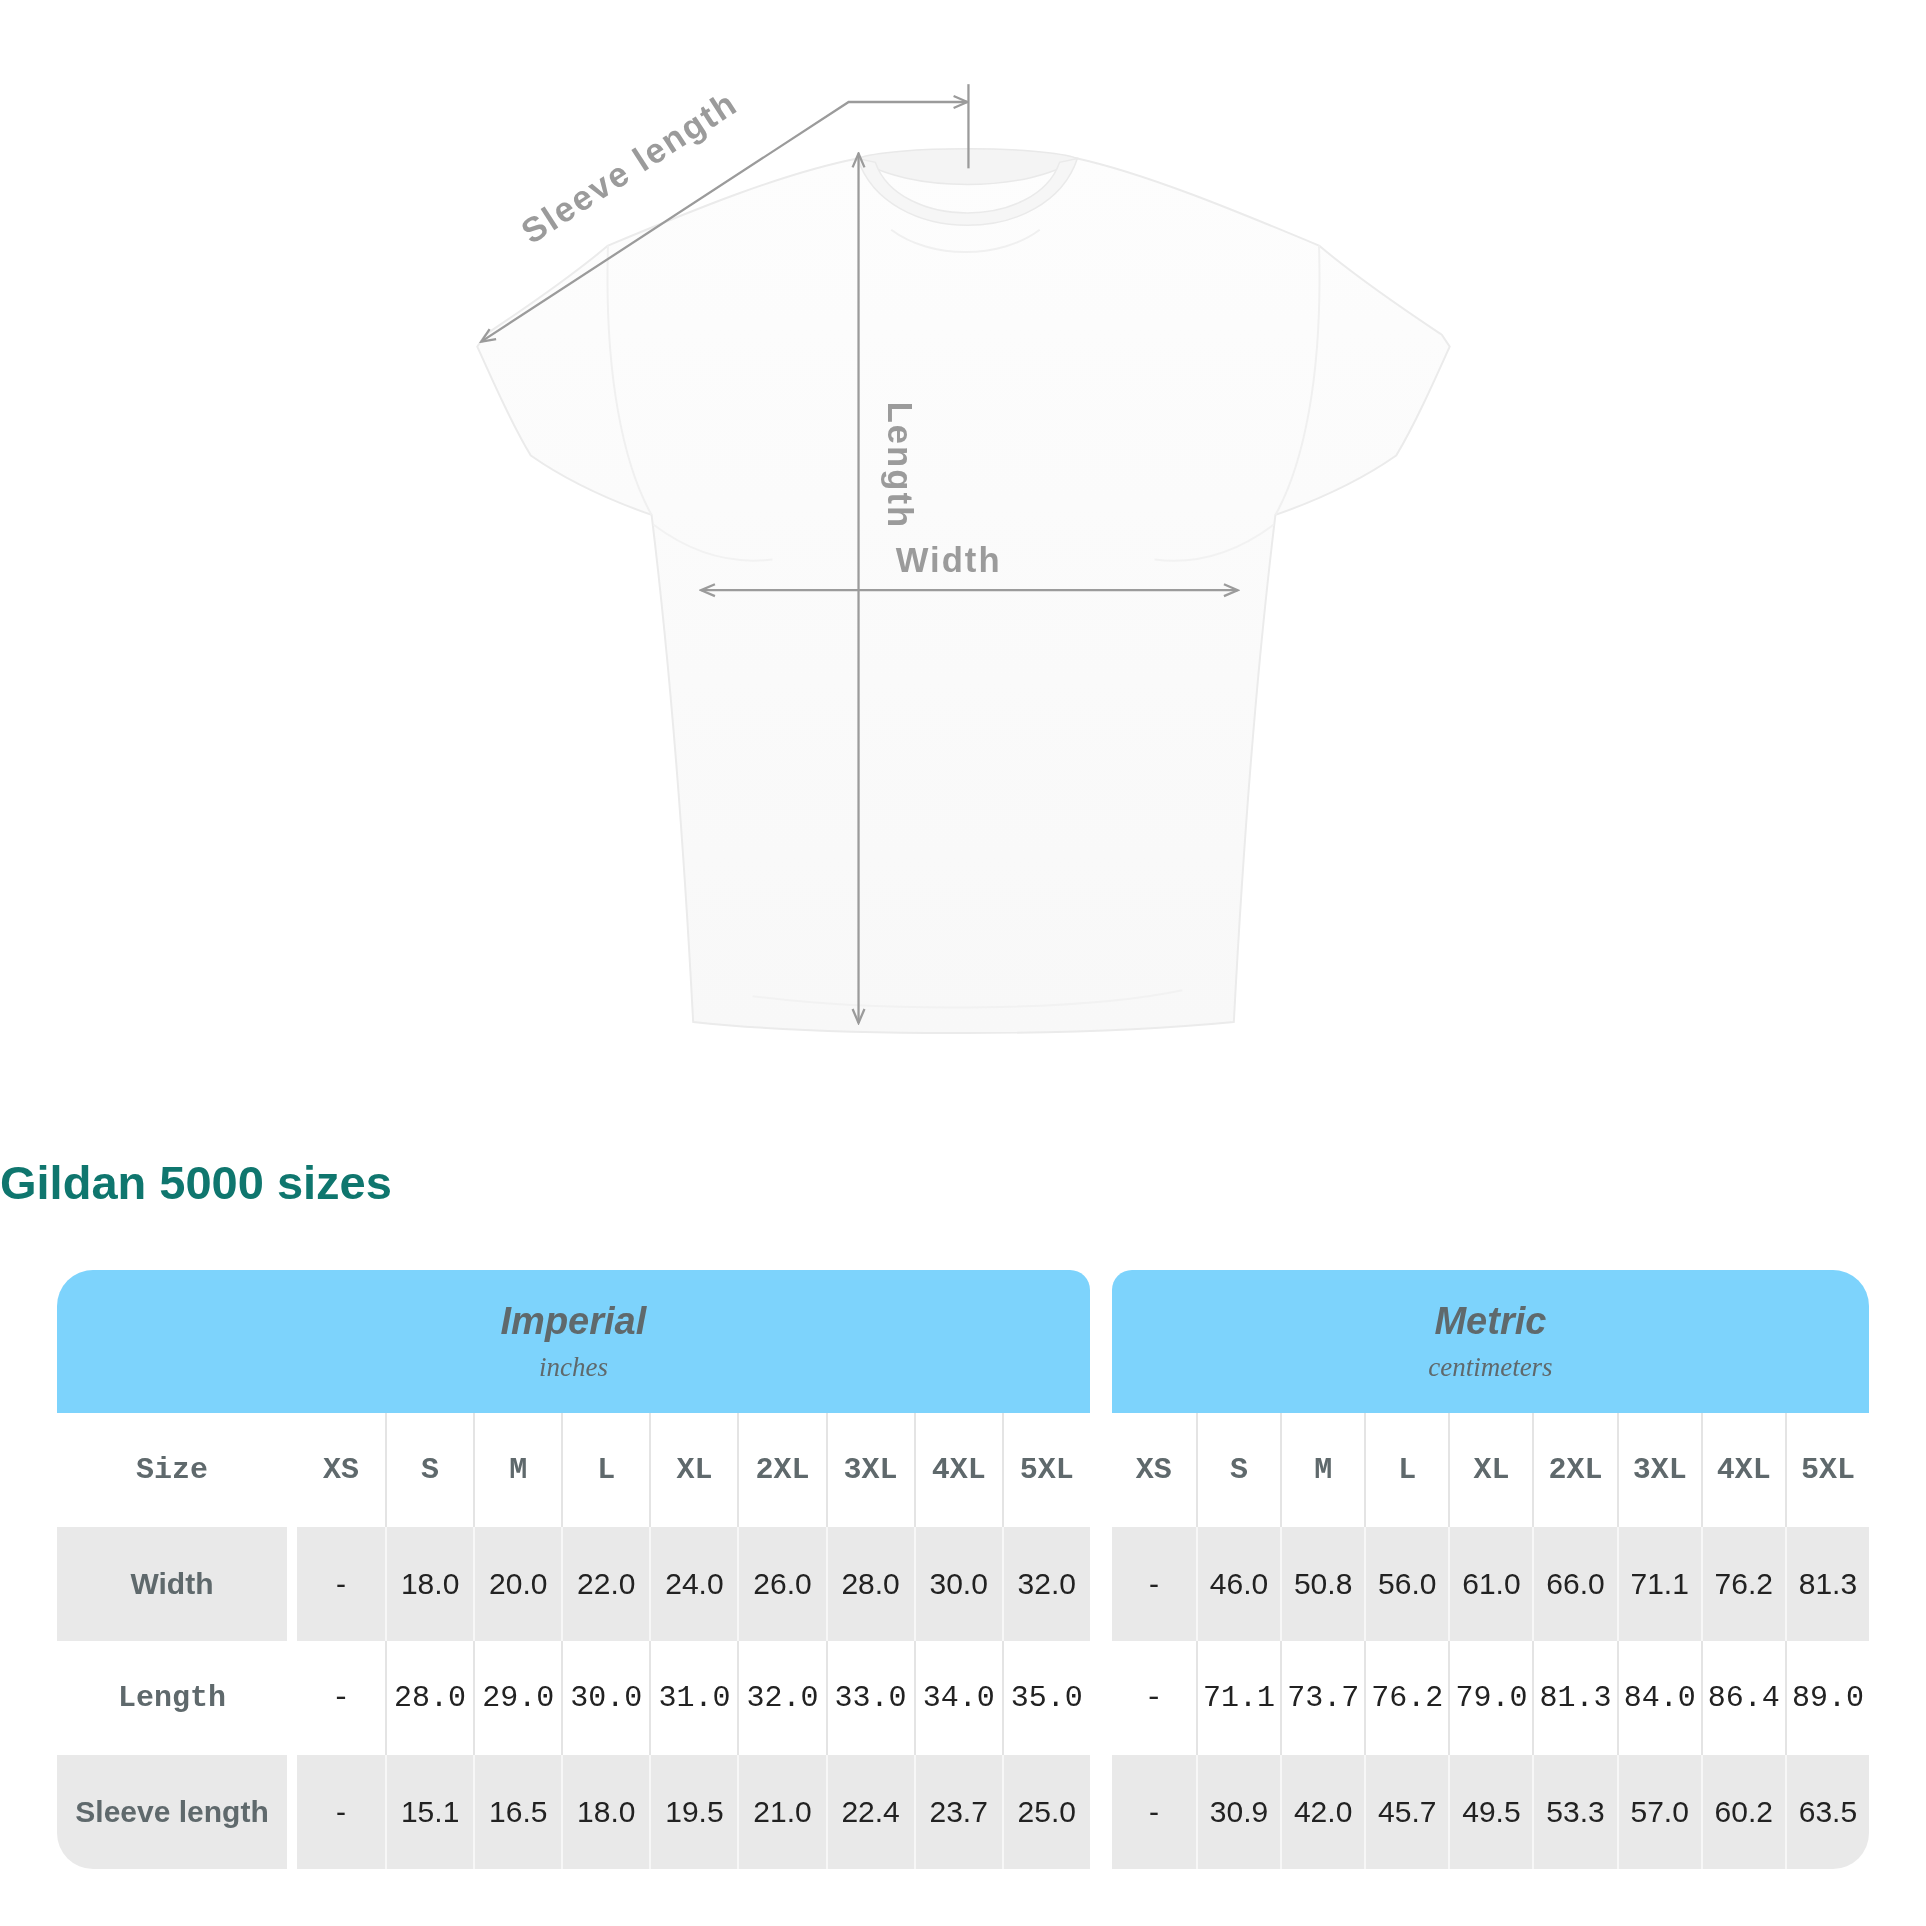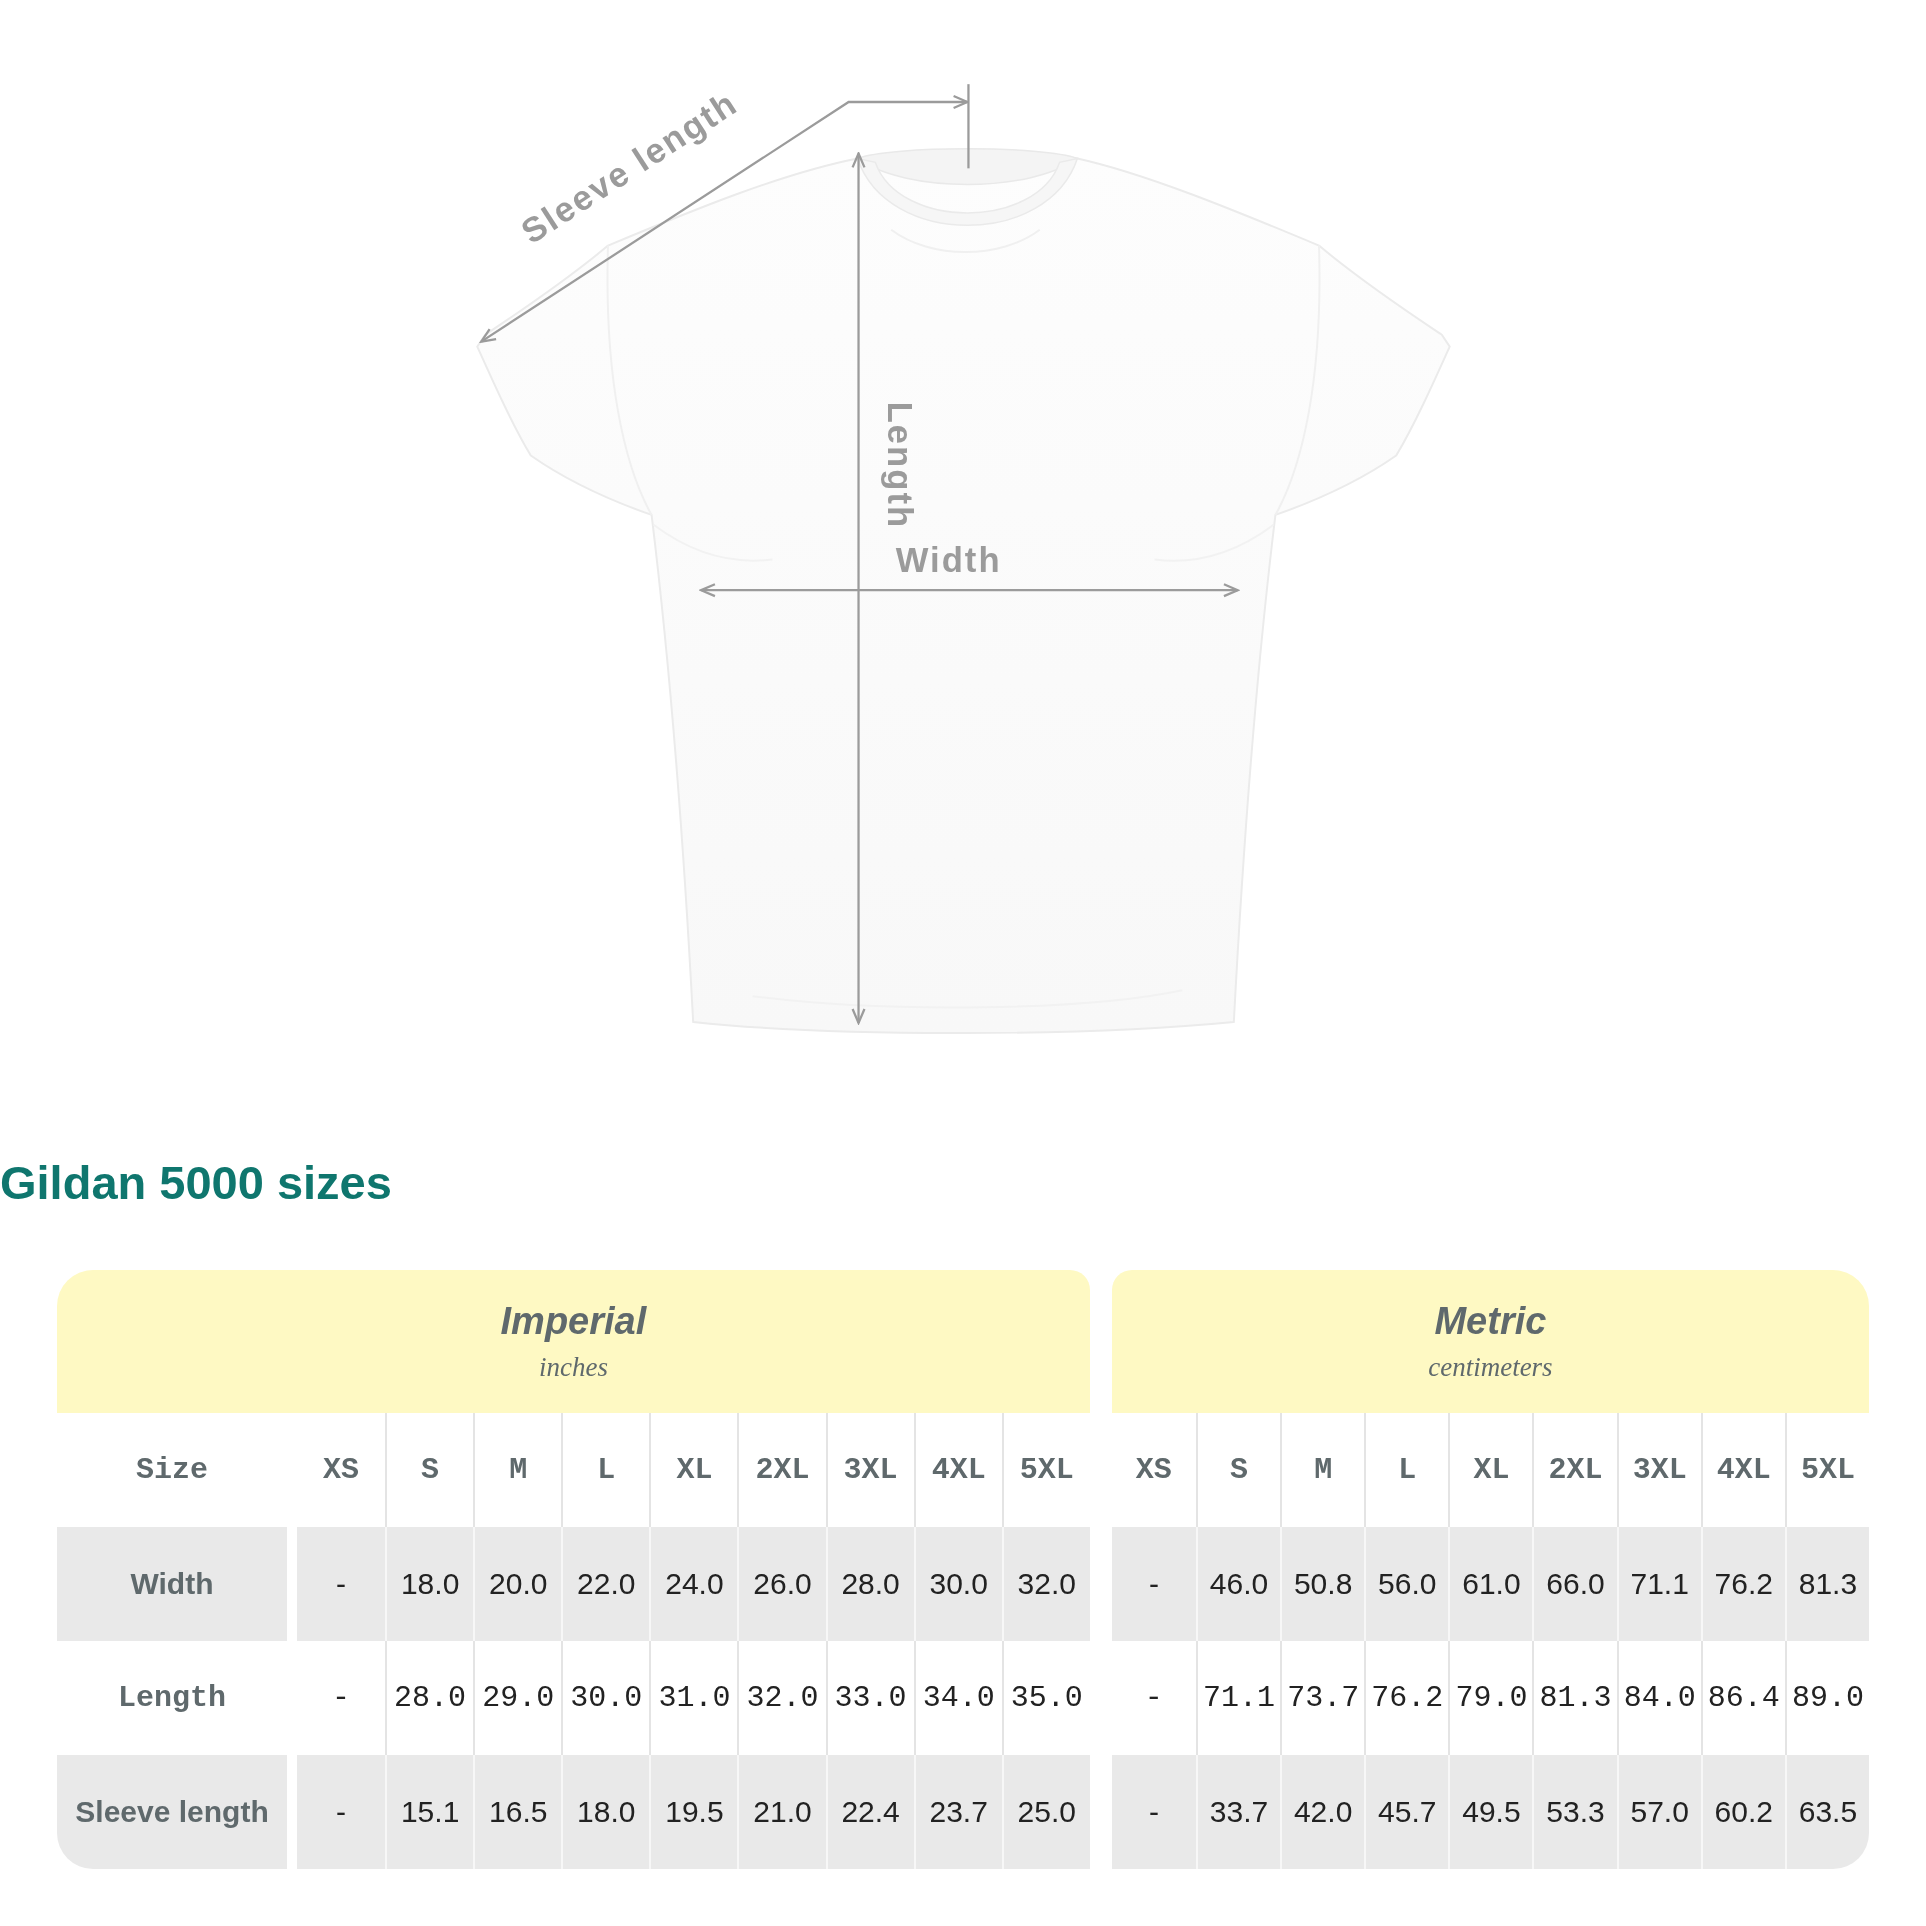--- a/index.html
+++ b/index.html
@@ -7,21 +7,21 @@
          font-family:"Liberation Sans", sans-serif;}
   .shirt-svg{position:absolute;left:0;top:0;}
   .ann{font-family:"Liberation Sans",sans-serif;font-weight:700;font-size:35px;fill:#9b9b9b;letter-spacing:2px;}
   .page-title{position:absolute;left:0;top:1135px;width:100%;text-align:left;
               font-size:47px;font-weight:700;color:#0f766e;margin-top:20px;}
   .page-subtitle{position:absolute;left:0;top:1198px;width:100%;text-align:center;
                  font-size:29px;font-style:italic;color:#4e4e4e;}
   .size-table{position:absolute;left:57px;top:1270px;width:1812px;display:grid;
               grid-template-columns:230px 10px repeat(9,89fr) 22px repeat(9,85fr);
               grid-template-rows:143px repeat(4,114px);grid-auto-flow:row;}
-  .hdr{background:#fef9c3;display:flex;flex-direction:column;align-items:center;justify-content:center;
+  .hdr{background:#7dd3fc;display:flex;flex-direction:column;align-items:center;justify-content:center;
        gap:9px;color:#5f696c;font-style:italic;grid-row:1;}
   .hdr-imperial{grid-column:1/12;border-radius:36px 20px 0 0;}
   .hdr-metric{grid-column:13/22;border-radius:20px 36px 0 0;}
   .hdr-gap{grid-column:12;grid-row:1;background:#fff;}
   .hdr .h1{font-size:38px;font-weight:700;}
   .hdr .h2{font-size:27px;font-family:Liberation Serif, serif;}
   .cell{display:flex;align-items:center;justify-content:center;}
   .gray{background:#e9e9e9;}
   .white{background:#ffffff;font-family:Liberation Mono, monospace;}
   .label-cell,.sizehead{font-weight:700;font-size:30px;color:#5f696c;}
@@ -171,21 +171,21 @@
       <div class="cell val gray bl">15.1</div>
       <div class="cell val gray bl">16.5</div>
       <div class="cell val gray bl">18.0</div>
       <div class="cell val gray bl">19.5</div>
       <div class="cell val gray bl">21.0</div>
       <div class="cell val gray bl">22.4</div>
       <div class="cell val gray bl">23.7</div>
       <div class="cell val gray bl">25.0</div>
       <div class="cell gap"></div>
       <div class="cell val gray">-</div>
-      <div class="cell val gray bl">33.7</div>
+      <div class="cell val gray bl">30.9</div>
       <div class="cell val gray bl">42.0</div>
       <div class="cell val gray bl">45.7</div>
       <div class="cell val gray bl">49.5</div>
       <div class="cell val gray bl">53.3</div>
       <div class="cell val gray bl">57.0</div>
       <div class="cell val gray bl">60.2</div>
       <div class="cell val gray bl" style="border-radius: 0px 0px 36px;">63.5</div>
     </div>
 
 </div>

